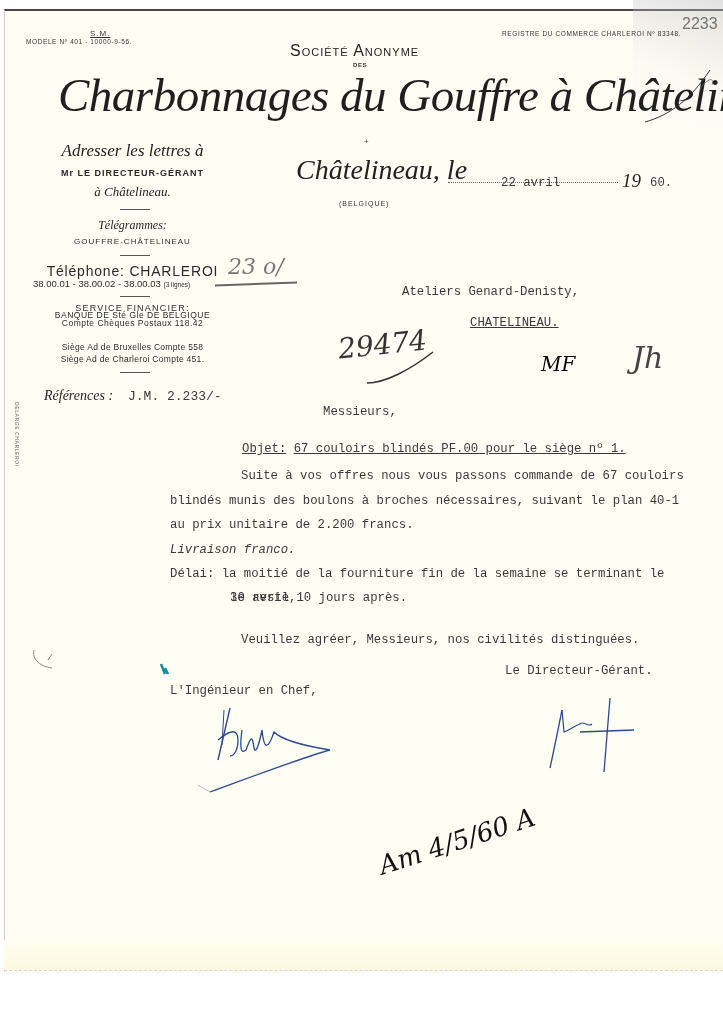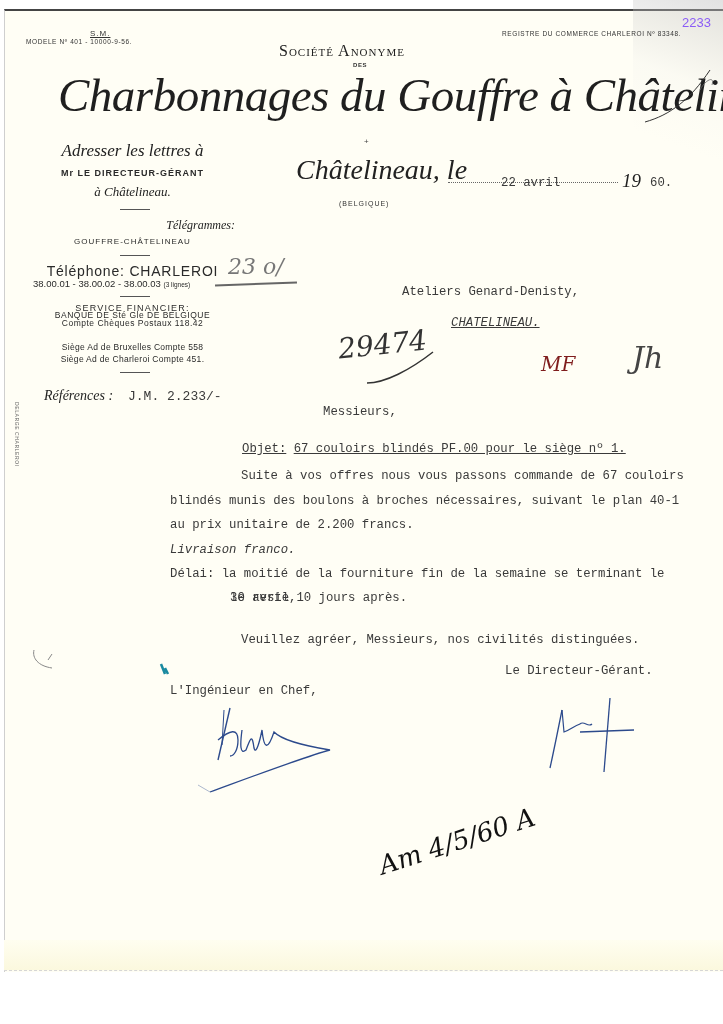--- a/index.html
+++ b/index.html
@@ -20,55 +20,55 @@
     background:linear-gradient(200deg, rgba(190,190,190,0.45) 0%, rgba(230,230,230,0.15) 40%, rgba(255,255,255,0) 70%);
     pointer-events:none;
   }
   .bottom-stain {
     position:absolute; left:4px; top:940px; width:719px; height:30px;
     background:linear-gradient(180deg, #fffef0, #fbf8de);
     border-bottom:1px dashed #d6d6d6;
   }
   .abs { position:absolute; white-space:nowrap; }
   .tiny { font-size:6.5px; letter-spacing:0.6px; color:#333; }
-  .sc { font-family:Liberation Serif, serif; font-variant:small-caps; letter-spacing:1px; color:#222; }
+  .sc { font-family:Liberation Sans, sans-serif; font-variant:small-caps; letter-spacing:1px; color:#222;margin-left:11px; }
   .script { font-family:"Liberation Serif", serif; font-style:italic; color:#222; }
   .mono { font-family:"Liberation Mono", monospace; font-size:12.3px; color:#3a3a3a; }
   .sidebar-line { position:absolute; left:30px; width:205px; text-align:center; white-space:nowrap; }
   .sep { position:absolute; height:1px; background:#555; }
   .hand { font-family:"DejaVu Serif", serif; font-style:italic; }
   .u { text-decoration:underline; }
   svg { position:absolute; overflow:visible; }
 </style>
 </head>
 <body>
 
 <div class="page"></div>
 <div class="page-fold"></div>
 <div class="bottom-stain"></div>
 
 <div class="abs tiny" style="left:90px; top:29px; font-size:8px; letter-spacing:1px;text-decoration:underline;">S.M.</div>
 <div class="abs tiny" style="left:26px; top:38px;">MODELE Nº 401 - 10000-9-56.</div>
-<div class="abs" style="left:682px; top:15px; font-size:13px; color:#8b5cf6;">2233</div>
+<div class="abs" style="left:682px; top:15px; font-size:16px; color:#737373;">2233</div>
 <div class="abs tiny" style="left:502px; top:30px;">REGISTRE DU COMMERCE CHARLEROI Nº 83348.</div>
 
 <div class="abs sc" style="left:279px; top:42px; font-size:16px;">Société Anonyme</div>
 <div class="abs tiny" style="left:353px; top:62px; font-size:6px; font-weight:bold;">DES</div>
 <div class="abs script" style="left:58px; top:68px; font-size:47px; letter-spacing:-0.5px; font-weight:normal; color:#1f1f1f;">Charbonnages du Gouffre à Châtelineau</div>
 <svg style="left:640px; top:60px;" width="80" height="70" viewBox="0 0 80 70">
   <path d="M5 62 C30 55 50 40 70 10" stroke="#333" stroke-width="1" fill="none"></path>
   <path d="M60 30 C65 20 75 15 72 25" stroke="#666" stroke-width="0.8" fill="none"></path>
 </svg>
 <div class="abs" style="left:364px; top:137px; font-size:8px; color:#444;">+</div>
 
 <div class="sidebar-line script" style="top:141px; font-size:17px;">Adresser les lettres à</div>
 <div class="sidebar-line" style="top:168px; font-size:9px; font-weight:bold; letter-spacing:1px;">Mr LE DIRECTEUR-GÉRANT</div>
 <div class="sidebar-line script" style="top:184px; font-size:13px;">à Châtelineau.</div>
 <div class="sep" style="left:120px; top:209px; width:30px;"></div>
-<div class="sidebar-line script" style="top:218px; font-size:12px;text-align:right;">Télégrammes:</div>
+<div class="sidebar-line script" style="top:218px; font-size:12px;">Télégrammes:</div>
 <div class="sidebar-line" style="top:237px; font-size:8px; letter-spacing:1px;">GOUFFRE-CHÂTELINEAU</div>
 <div class="sep" style="left:120px; top:255px; width:30px;"></div>
 <div class="sidebar-line" style="top:263px; font-size:14px; letter-spacing:0.8px;">Téléphone: CHARLEROI</div>
 <div class="abs" style="left:33px; top:278px; font-size:9.5px;">
   <span>38.00.01 - 38.00.02 - 38.00.03</span>
   <span style="font-size:6.5px;">(3 lignes)</span>
 </div>
 <div class="sep" style="left:120px; top:296px; width:30px;"></div>
 <div class="sidebar-line" style="top:303px; font-size:9px; letter-spacing:1.2px;">SERVICE FINANCIER:</div>
 <div class="sidebar-line" style="top:318px; font-size:8.5px; letter-spacing:0.5px;">Compte Chèques Postaux 118.42</div>
@@ -84,27 +84,27 @@
 <div class="abs" style="left:448px; top:182px; width:170px; border-bottom:1px dotted #666;"></div>
 <div class="abs mono" style="left:477px; top:176px;margin-left:24px;">22 avril</div>
 <div class="abs script" style="left:622px; top:170px; font-size:19px;">19</div>
 <div class="abs mono" style="left:650px; top:176px;">60.</div>
 <div class="abs tiny" style="left:339px; top:200px; font-size:7px; letter-spacing:1px;">(BELGIQUE)</div>
 
 <div class="abs hand" style="left:228px; top:254px; font-size:22px; color:#777;">23 o/</div>
 <div class="abs" style="left:215px; top:283px; width:82px; height:2px; background:#666; transform:rotate(-2deg);"></div>
 
 <div class="abs mono" style="left:402px; top:285px;">Ateliers Genard-Denisty,</div>
-<div class="abs mono u" style="left:451px; top:316px;font-style:italic;">CHATELINEAU.</div>
+<div class="abs mono u" style="left:470px; top:316px;">CHATELINEAU.</div>
 
 <div class="abs hand" style="left:338px; top:328px; font-size:28px; color:#333; transform:rotate(-6deg);">29474</div>
 <svg style="left:365px; top:350px;" width="70" height="35" viewBox="0 0 70 35">
   <path d="M2 33 C20 33 45 20 68 2" stroke="#333" stroke-width="1.5" fill="none"></path>
 </svg>
-<div class="abs hand" style="left:541px; top:352px; font-size:20px; color:#7f1d1d;">MF</div>
+<div class="abs hand" style="left:541px; top:352px; font-size:20px; color:#000000;">MF</div>
 <div class="abs hand" style="left:632px; top:340px; font-size:30px; color:#444;">Jh</div>
 
 <div class="abs mono" style="left:323px; top:405px;">Messieurs,</div>
 <div class="abs mono" style="left:242px; top:442px;">
   <span class="u">Objet:</span>
   <span class="u">67 couloirs blindés PF.00 pour le siège nº 1.</span>
 </div>
 <div class="abs mono" style="left:241px; top:469px;">Suite à vos offres nous vous passons commande de 67 couloirs</div>
 <div class="abs mono" style="left:170px; top:494px;">blindés munis des boulons à broches nécessaires, suivant le plan 40-1</div>
 <div class="abs mono" style="left:170px; top:518px;">au prix unitaire de 2.200 francs.</div>

